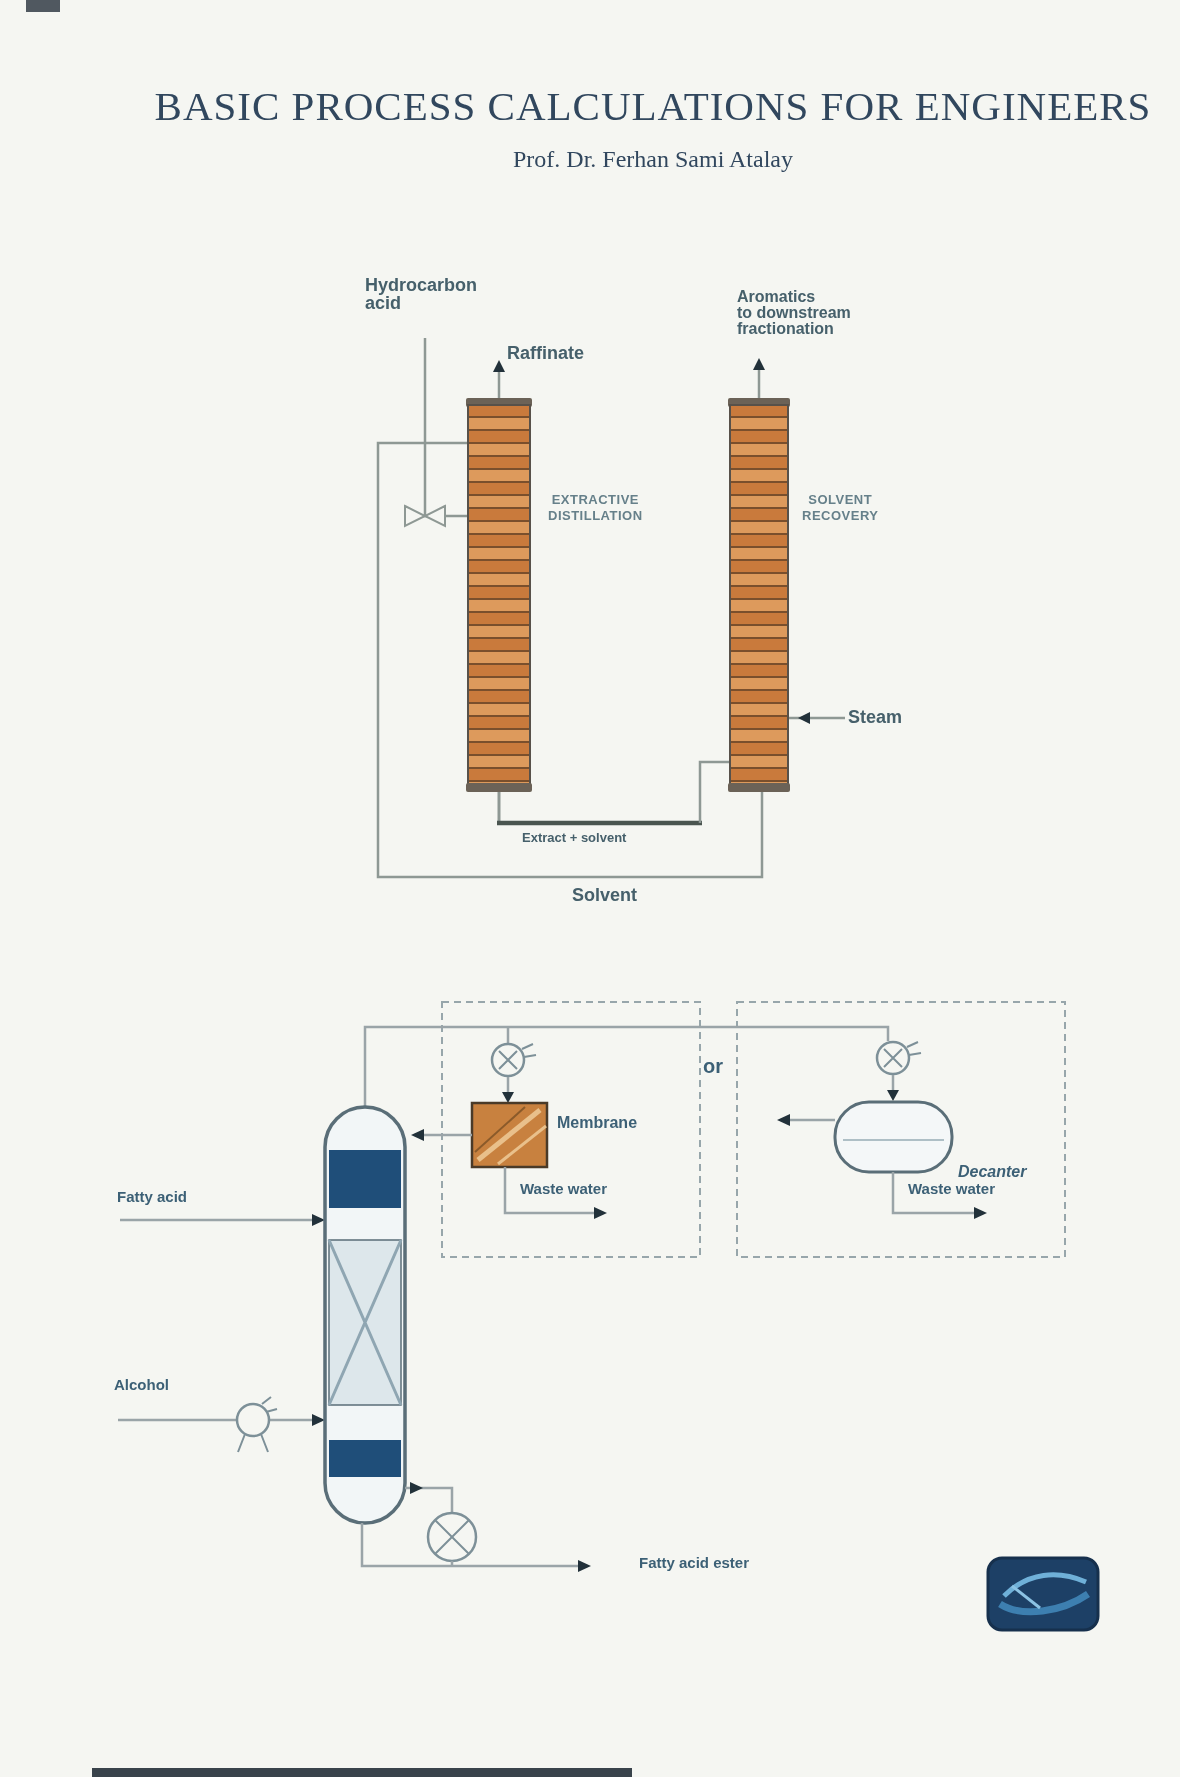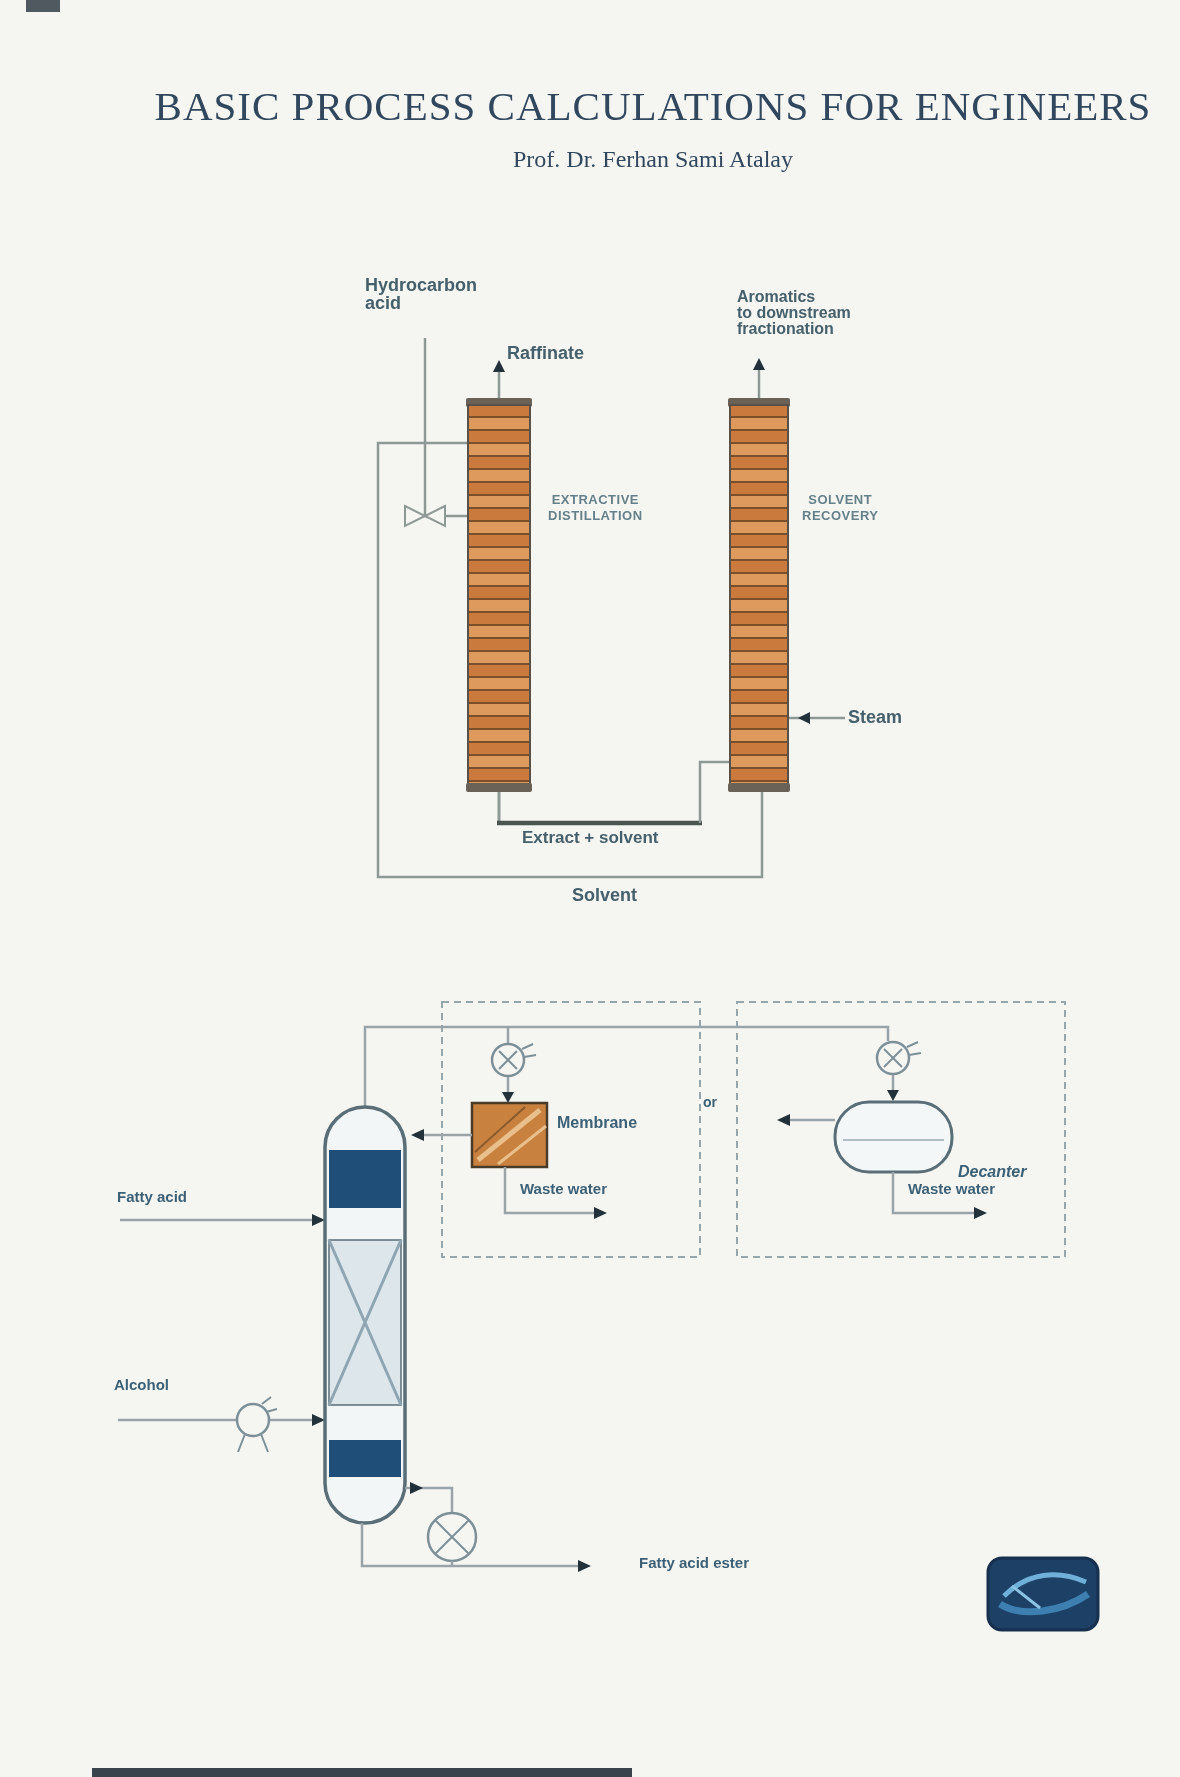--- a/index.html
+++ b/index.html
@@ -170,25 +170,25 @@
   </div>
   <div class="lbl dim" style="left:548px;top:492px;">
     <span>EXTRACTIVE</span>
     <span>DISTILLATION</span>
   </div>
   <div class="lbl dim" style="left:802px;top:492px;">
     <span>SOLVENT</span>
     <span>RECOVERY</span>
   </div>
   <div class="lbl" style="left:848px;top:708px;">Steam</div>
-  <div class="lbl" style="left:522px;top:829px;font-size:17px;">Extract + solvent</div>
+  <div class="lbl" style="left:522px;top:829px;font-size:13px;">Extract + solvent</div>
   <div class="lbl" style="left:572px;top:886px;">Solvent</div>
 
   <div class="lbl b2" style="left:117px;top:1188px;">Fatty acid</div>
   <div class="lbl b2" style="left:114px;top:1376px;">Alcohol</div>
   <div class="lbl b2" style="left:557px;top:1114px;font-size:16px;">Membrane</div>
-  <div class="lbl b2" style="left:703px;top:1093px;font-size:14px;font-weight:600;">or</div>
+  <div class="lbl b2" style="left:703px;top:1057px;font-size:20px;font-weight:600;">or</div>
   <div class="lbl b2" style="left:958px;top:1163px;font-size:16px;font-style:italic;">Decanter</div>
   <div class="lbl b2" style="left:520px;top:1180px;">Waste water</div>
   <div class="lbl b2" style="left:908px;top:1180px;">Waste water</div>
   <div class="lbl b2" style="left:618px;top:1554px;margin-left:21px;">Fatty acid ester</div>
 
 </div>
 
 </body></html>

